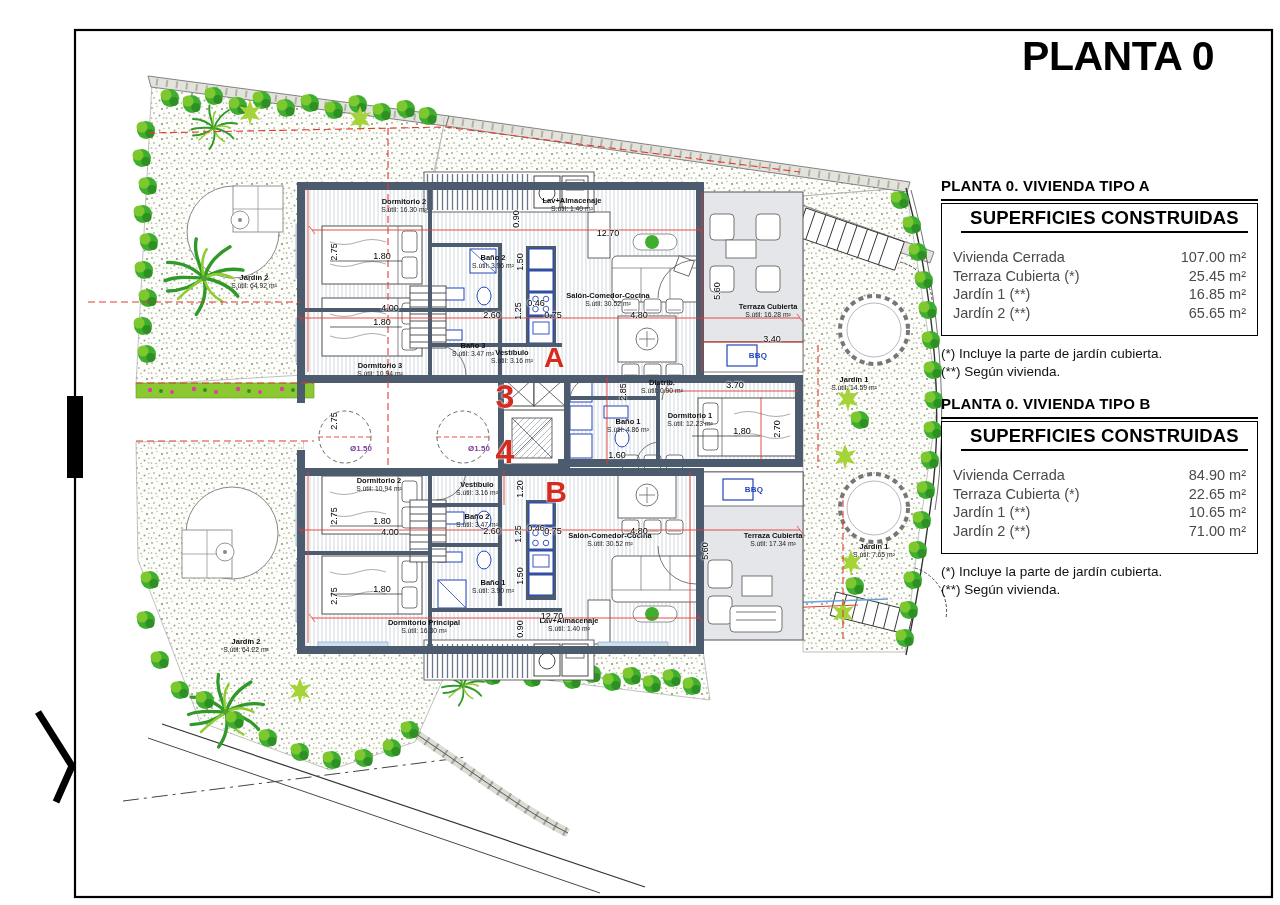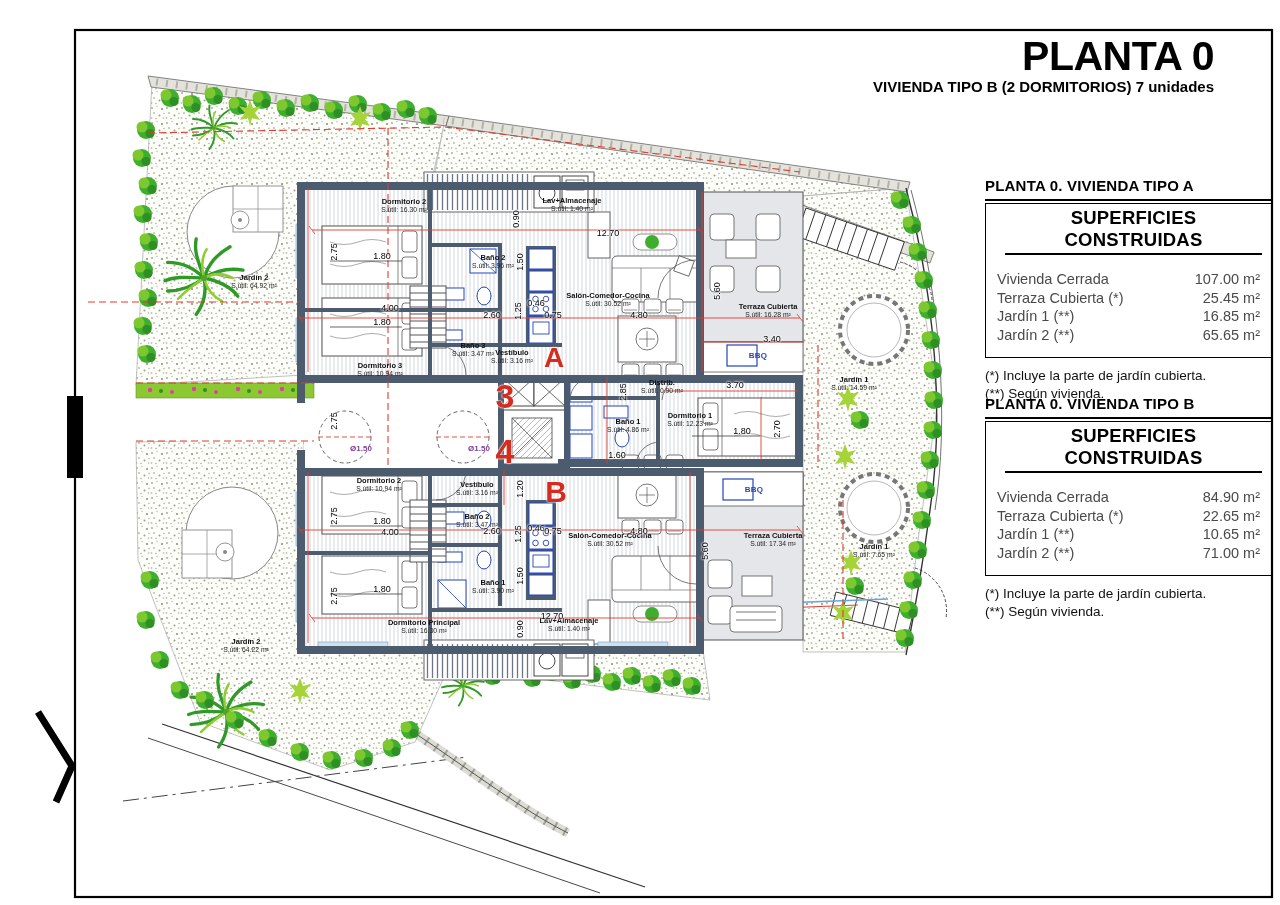--- a/index.html
+++ b/index.html
@@ -10,25 +10,25 @@
   #plan-labels{position:absolute;left:16px;top:0;width:1280px;height:762px;pointer-events:none}
   .ov{position:absolute;transform:translate(-50%,-50%);white-space:nowrap;text-align:center;line-height:1.12}
   .ov.v{transform:translate(-50%,-50%) rotate(-90deg)}
   .rlabel .rname{font-size:7.5px;font-weight:700;color:#101010}
   .rlabel .rarea{font-size:6.8px;font-weight:400;color:#222}
   .dim{font-size:9px;font-weight:500;color:#000;text-shadow:0 0 2px #fff,0 0 2px #fff,0 0 3px #fff}
   .marker{font-weight:700;color:#d62b1f;text-shadow:0 0 2px #fff,0 0 2px #fff}
   .bbq{font-size:8px;font-weight:700;color:#2244bb;letter-spacing:.3px}
   .diam{font-size:8px;font-weight:700;color:#8040a0;text-shadow:0 0 2px #fff}
   
-  .titleblock{position:absolute;top:36px;right:66px;text-align:right}
+  .titleblock{position:absolute;top:36px;right:66px;text-align:left}
   .title-main{font-size:41px;font-weight:700;line-height:1.02;letter-spacing:-.5px}
   .title-sub{font-size:15px;font-weight:700;line-height:17px}
   
-  .stable{position:absolute;left:985px;width:287px}
+  .stable{position:absolute;left:941px;width:317px}
   .theading{font-size:15px;font-weight:700;padding-bottom:5px;border-bottom:2.2px solid #000;letter-spacing:.2px}
   .tbox{border:1.6px solid #000;margin-top:2px;padding:0 11px 13px 11px}
   .tboxtitle{font-size:18.5px;font-weight:700;text-align:center;border-bottom:2.2px solid #000;
              padding:3px 0 2px;margin:0 -2px 15px 8px;letter-spacing:.2px}
   .trow{display:flex;justify-content:space-between;font-size:14.5px;color:#4a4a4a;line-height:18.5px}
   .tnotes{margin-top:9px;font-size:13.5px;color:#111;line-height:18px}
 </style>
 </head>
 <body>
 
@@ -696,21 +696,20 @@
       <div class="ov marker" style="left: 489px; top: 396px; font-size: 34px;">3</div>
       <div class="ov marker" style="left: 489px; top: 451px; font-size: 34px;">4</div>
       <div class="ov bbq" style="left: 742px; top: 356px;">BBQ</div>
       <div class="ov bbq" style="left: 738px; top: 490px;">BBQ</div>
       <div class="ov diam" style="left: 345px; top: 449px;">Ø1.50</div>
       <div class="ov diam" style="left: 463px; top: 449px;">Ø1.50</div>
     </div>
 
   <div class="titleblock">
     <div class="title-main">PLANTA 0</div>
-    <div class="title-sub">VIVIENDA TIPO B (2 DORMITORIOS) 7 unidades</div>
   </div>
 
   <div class="stable" style="top:177px">
     <div class="theading">PLANTA 0. VIVIENDA TIPO A</div>
     <div class="tbox">
       <div class="tboxtitle">SUPERFICIES CONSTRUIDAS</div>
       <div class="trows">
           <div class="trow">
             <span>Vivienda Cerrada</span>
             <span>107.00 m²</span>

